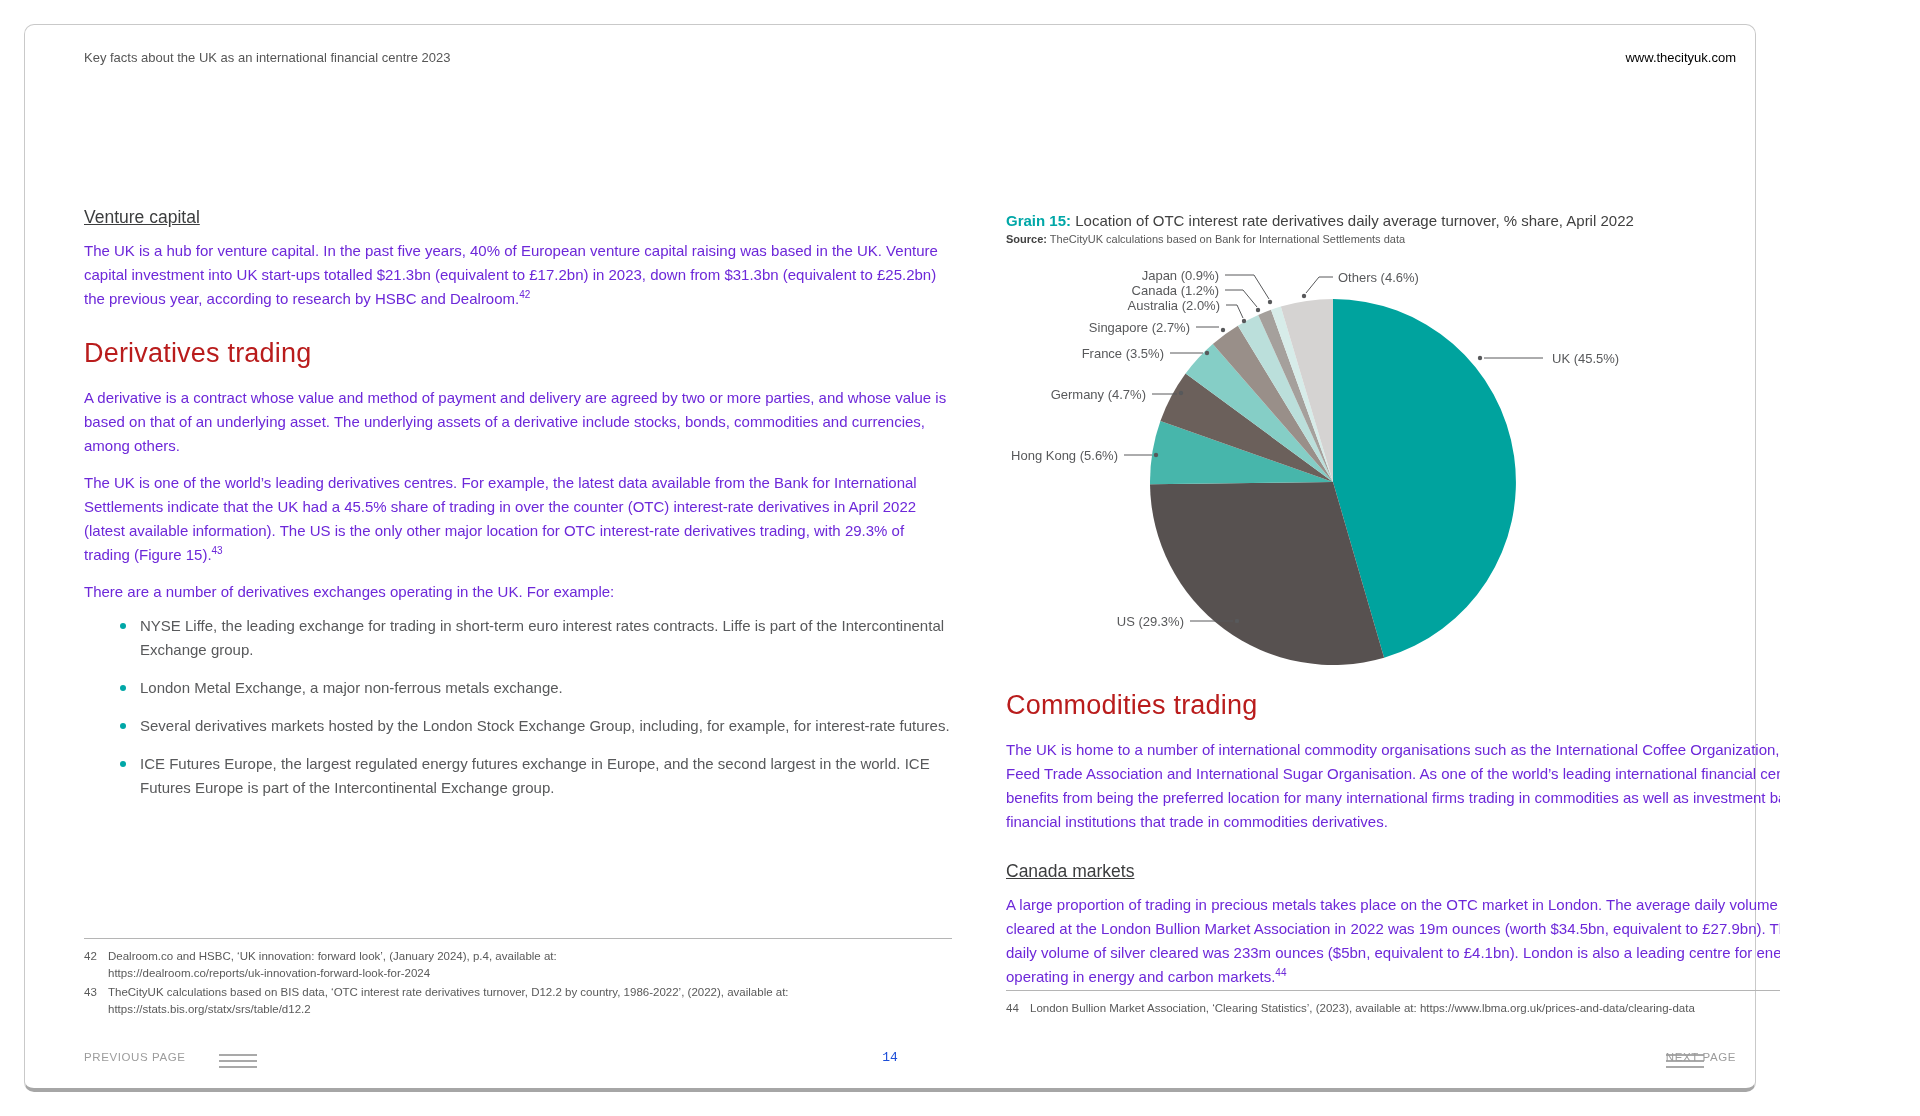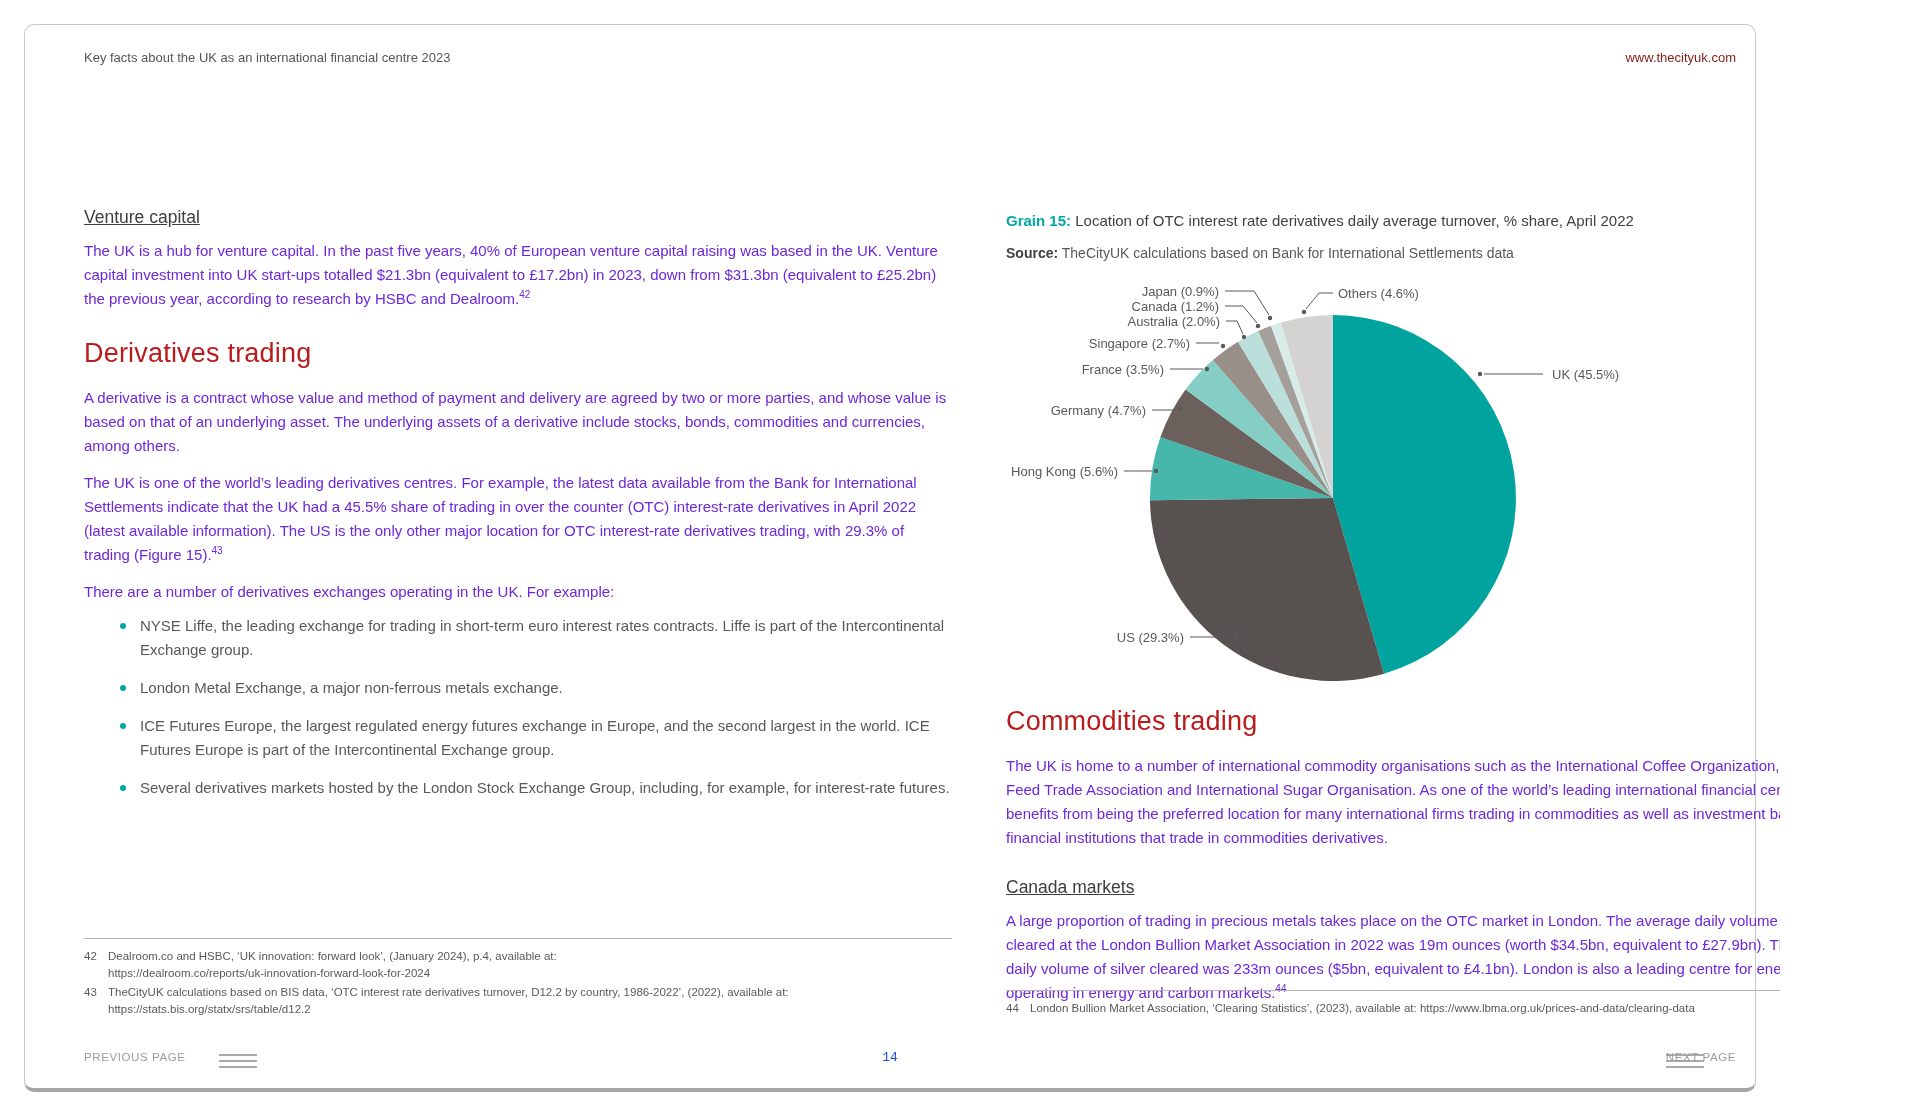--- a/index.html
+++ b/index.html
@@ -1,21 +1,21 @@
 <!DOCTYPE html>
 <html><head>
 <meta charset="utf-8">
 <style>
   html,body{margin:0;padding:0;background:#ffffff;}
   .page{position:relative;width:1780px;height:1116px;background:#ffffff;
         font-family:"Liberation Sans",sans-serif;overflow:hidden;color:#58595B;}
   .frame{position:absolute;left:24px;top:24px;right:24px;bottom:24px;
          border:1px solid #C9C9C9;border-bottom:4px solid #A6A6A6;border-radius:10px;}
   .hdr-left{position:absolute;left:84px;top:50px;font-size:13px;color:#565656;}
-  .hdr-right{position:absolute;right:44px;top:50px;font-size:13px;color:#7f1d1d;}
+  .hdr-right{position:absolute;right:44px;top:50px;font-size:13px;color:#000000;}
 
   .col-left{position:absolute;left:84px;top:207px;width:868px;}
   .col-right{position:absolute;left:1006px;top:210px;width:872px;}
 
   .sub-head{font-size:17.5px;color:#3C3D3E;font-weight:400;margin:0 0 11px 0;text-decoration:underline;}
   .body-p{font-size:15px;line-height:24px;margin:0 0 13px 0;color:#6d28d9;}
   .teal-head{font-size:27px;color:#b91c1c;font-weight:400;margin:27px 0 17px 0;letter-spacing:0.2px;}
   sup{font-size:10px;line-height:0;}
 
   .exch-intro{margin-bottom:4px;}
@@ -24,21 +24,21 @@
 
   .footnotes-left{position:absolute;left:84px;top:938px;width:868px;}
   .footnotes-right{position:absolute;left:1006px;top:990px;width:872px;}
   .fn-rule{border-top:1px solid #B5B5B5;margin-bottom:9px;}
   .fn-row{display:flex;font-size:11.5px;line-height:17px;color:#595959;margin-bottom:2px;}
   .fn-num{flex:none;width:24px;}
   .fn-text{white-space:pre-line;}
 
   .figcap{font-size:15px;line-height:21px;color:#414141;}
   .figlabel{color:#00A7A7;font-weight:700;}
-  .figsrc{font-size:14px;margin-top:14px;color:#595959;}
+  .figsrc{font-size:11px;margin-top:2px;color:#595959;}
   .srclabel{font-weight:700;color:#414141;}
   .pie-wrap{margin-top:9px;}
 
   .prev-btn,.next-btn{position:absolute;top:1051px;font-size:11.5px;letter-spacing:0.6px;color:#9C9C9C;cursor:pointer;}
   .prev-btn{left:84px;}
   .next-btn{right:44px;}
   .burger{position:absolute;top:1054px;width:38px;cursor:pointer;}
   .burger span{display:block;height:2px;background:#A9A9A9;margin-bottom:4px;}
   .burger-left{left:219px;}
   .burger-right{left:1666px;}
@@ -57,22 +57,22 @@
     <div class="sub-head">Venture capital</div>
     <p class="body-p"><span>The UK is a hub for venture capital. In the past five years, 40% of European venture capital raising was based in the UK. Venture capital investment into UK start-ups totalled $21.3bn (equivalent to £17.2bn) in 2023, down from $31.3bn (equivalent to £25.2bn) the previous year, according to research by HSBC and Dealroom.</span><sup>42</sup></p>
 
     <h2 class="teal-head">Derivatives trading</h2>
     <p class="body-p">A derivative is a contract whose value and method of payment and delivery are agreed by two or more parties, and whose value is based on that of an underlying asset. The underlying assets of a derivative include stocks, bonds, commodities and currencies, among others.</p>
     <p class="body-p"><span>The UK is one of the world’s leading derivatives centres. For example, the latest data available from the Bank for International Settlements indicate that the UK had a 45.5% share of trading in over the counter (OTC) interest-rate derivatives in April 2022 (latest available information). The US is the only other major location for OTC interest-rate derivatives trading, with 29.3% of trading (Figure 15).</span><sup>43</sup></p>
     <p class="body-p exch-intro">There are a number of derivatives exchanges operating in the UK. For example:</p>
 
     <div class="bullet"><span class="dot"></span><span>NYSE Liffe, the leading exchange for trading in short-term euro interest rates contracts. Liffe is part of the Intercontinental Exchange group.</span></div>
     <div class="bullet"><span class="dot"></span><span>London Metal Exchange, a major non-ferrous metals exchange.</span></div>
+    <div class="bullet"><span class="dot"></span><span>Several derivatives markets hosted by the London Stock Exchange Group, including, for example, for interest-rate futures.</span></div>
     <div class="bullet"><span class="dot"></span><span>ICE Futures Europe, the largest regulated energy futures exchange in Europe, and the second largest in the world. ICE Futures Europe is part of the Intercontinental Exchange group.</span></div>
-    <div class="bullet"><span class="dot"></span><span>Several derivatives markets hosted by the London Stock Exchange Group, including, for example, for interest-rate futures.</span></div>
   </div>
 
   <div class="footnotes-left">
     <div class="fn-rule"></div>
     <div class="fn-row">
       <span class="fn-num">42</span>
       <span class="fn-text">Dealroom.co and HSBC, ‘UK innovation: forward look’, (January 2024), p.4, available at:
 https://dealroom.co/reports/uk-innovation-forward-look-for-2024</span>
     </div>
     <div class="fn-row">

